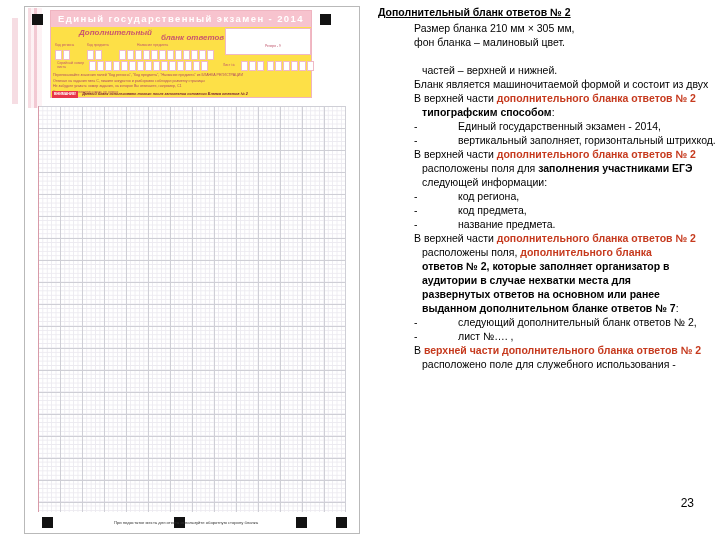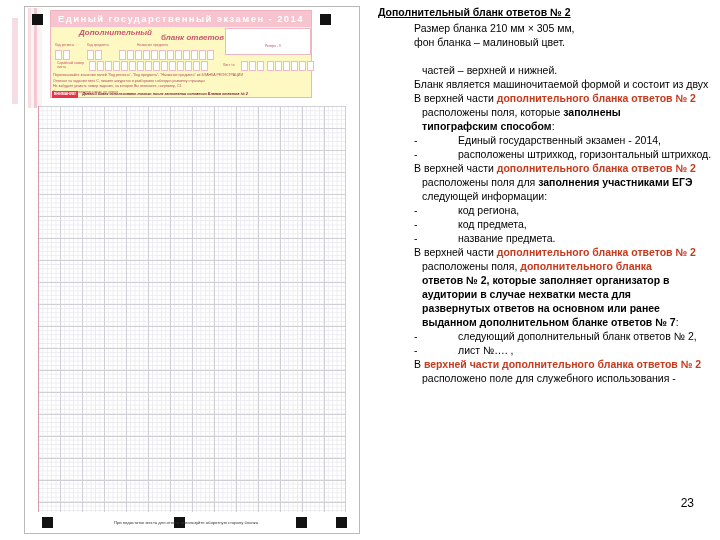--- a/index.html
+++ b/index.html
@@ -31,21 +31,21 @@
     opacity:.9;
   }
   .vbarcode2{
     position:absolute;left:6px;top:14px;width:6px;height:86px;
     background:#f6dde3;
   }
 
   
   .pink-head{
     position:absolute;left:44px;top:6px;width:262px;height:88px;
-    background:#fef9c3;
+    background:#fde047;
     border:1px solid #efb4c0;
     box-sizing:border-box;
   }
   .title-bar{
     position:absolute;left:0;top:0;width:100%;height:16px;
     background:#f7c3ce;
     color:#ffffff;
     font-size:9.5px;letter-spacing:1.4px;
     line-height:16px;
     text-align:center;
@@ -249,33 +249,30 @@
 
     <div class="blk-gap"></div>
 
     <div class="ln ind2">частей – верхней и нижней.</div>
     <div class="ln">Бланк является машиночитаемой формой и состоит из двух</div>
 
     <div class="ln">
       <span>В верхней части </span><span class="red">дополнительного бланка ответов № 2</span>
     </div>
     <div class="ln ind2">
-      <span>расположены поля, которые </span><span class="bold">заполнены</span>
-    </div>
-    <div class="ln ind2">
       <span class="bold">типографским способом</span><span>:</span>
     </div>
 
     <div class="ln dash-row">
       <span class="dash">-</span>
       <span class="dash-txt">Единый государственный экзамен - 2014,</span>
     </div>
     <div class="ln dash-row">
       <span class="dash">-</span>
-      <span class="dash-txt">расположены штрихкод, горизонтальный штрихкод.</span>
+      <span class="dash-txt">вертикальный заполняет, горизонтальный штрихкод.</span>
     </div>
 
     <div class="ln">
       <span>В верхней части </span><span class="red">дополнительного бланка ответов № 2</span>
     </div>
     <div class="ln ind2">
       <span>расположены поля для </span><span class="bold">заполнения участниками ЕГЭ</span>
     </div>
     <div class="ln ind2">следующей информации:</div>
 

